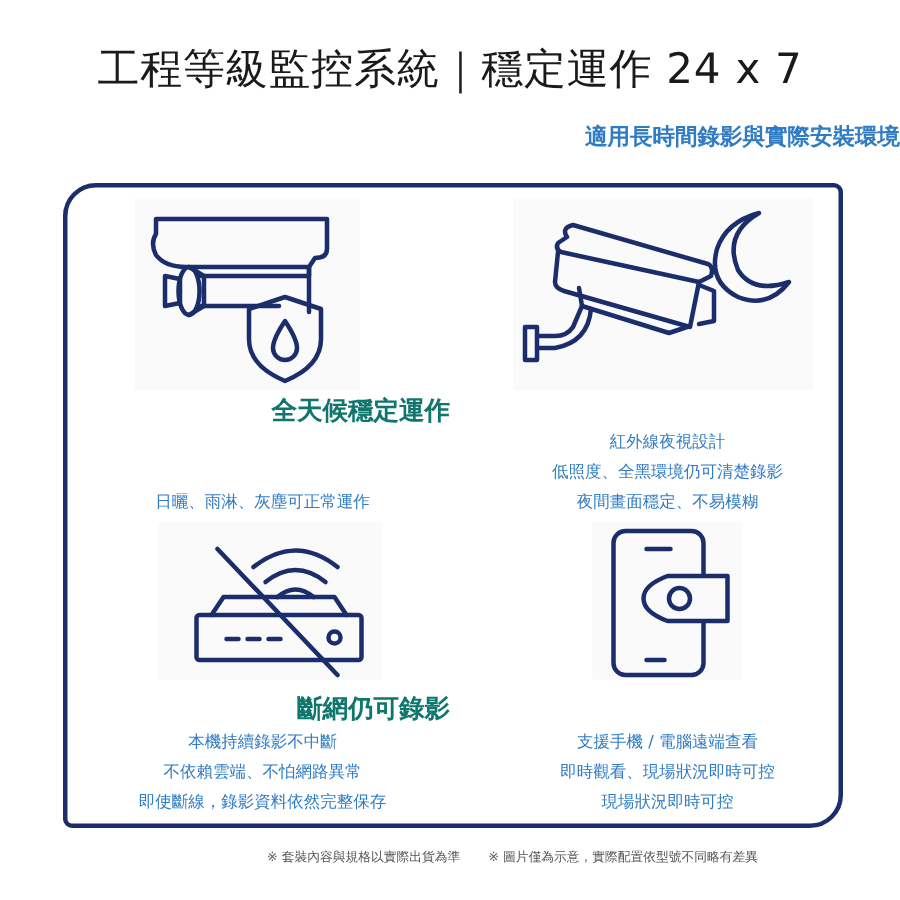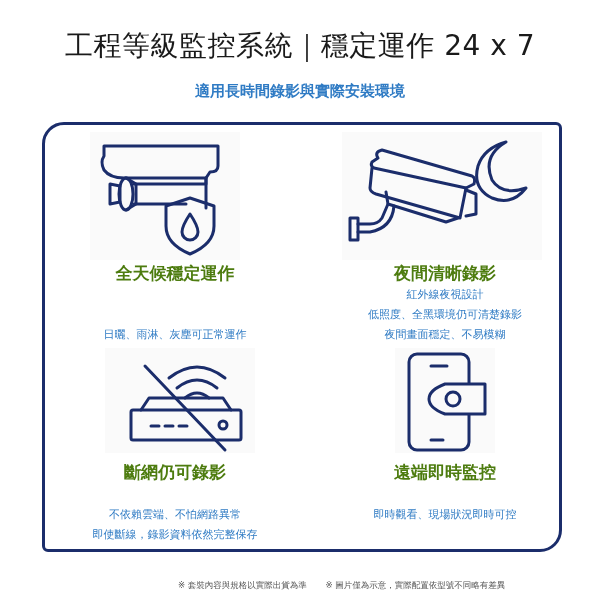--- a/index.html
+++ b/index.html
@@ -7,48 +7,48 @@
     body { position: relative; font-family: "DejaVu Sans", "Liberation Sans", sans-serif; }
 
     .title {
       position: absolute; left: 0; top: 27px; width: 600px;
       text-align: center; font-size: 28px; font-weight: 500; color: #1a1a1a;
       letter-spacing: 0.5px; white-space: nowrap;
       font-family: "DejaVu Sans", sans-serif;
     }
     .subtitle {
       position: absolute; left: 0; top: 82px; width: 600px;
-      text-align: center; font-size: 15px; font-weight: bold; color: #2f7bc4;
+      text-align: right; font-size: 15px; font-weight: bold; color: #2f7bc4;
       white-space: nowrap;
     }
 
     .panel {
       position: absolute; left: 42px; top: 122px; width: 520px; height: 430px;
       border: 3px solid #1b2d6b;
       border-radius: 22px 6px 22px 6px;
       background: #ffffff;
     }
 
     .cell { position: absolute; width: 250px; text-align: center; }
     .icon-tile {
       position: absolute; background: #fafafa;
     }
     .icon-tile svg { width: 100%; height: 100%; display: block; }
 
     .feat-title {
-      position: absolute; left: 0; width: 100%; text-align: center;
-      font-size: 17px; font-weight: bold; color: #4d7c0f; white-space: nowrap;
+      position: absolute; left: 0; width: 100%; text-align: right;
+      font-size: 17px; font-weight: bold; color: #0f766e; white-space: nowrap;
     }
     .feat-line {
       position: absolute; left: 0; width: 100%; text-align: center;
       font-size: 11px; color: #2f7bc4; white-space: nowrap;
     }
 
     .footnotes {
-      position: absolute; left: 0; top: 580px; width: 600px; padding-left: 178px;
+      position: absolute; left: 0; top: 566px; width: 600px; padding-left: 178px;
       font-size: 8.5px; color: #555; white-space: nowrap;
     }
     .footnotes span + span { margin-left: 16px; }
   </style>
 </head>
 <body>
 
 <div class="title">工程等級監控系統｜穩定運作 24 x 7</div>
 <div class="subtitle">適用長時間錄影與實際安裝環境</div>
 
@@ -89,21 +89,20 @@
 
       <path d="M44 60 L46 72 L104 90 L116 86"></path>
 
       <path d="M46 72 L40 86 Q36 92 28 92 L16 92"></path>
       <path d="M52 74 Q50 96 28 100 L16 100"></path>
       <path d="M16 86 L8 86 L8 108 L16 108 Z"></path>
 
       <path d="M164 10 Q140 24 150 48 Q160 64 184 56 Q170 74 150 66 Q130 56 136 34 Q142 16 164 10 Z"></path>
     </svg>
   </div>
-  <div class="feat-title" style="top:132px;">夜間清晰錄影</div>
   <div class="feat-line" style="top:157px;">紅外線夜視設計</div>
   <div class="feat-line" style="top:197px;">夜間畫面穩定、不易模糊</div>
   <div class="feat-line" style="top:177px;">低照度、全黑環境仍可清楚錄影</div>
 </div>
 
 <div class="cell" style="left:50px; top:345px; height:205px;">
   <div class="icon-tile" style="left:55px; top:3px; width:150px; height:105px;">
     <svg viewBox="0 0 150 105" fill="none" stroke="#1b2d6b" stroke-width="3" stroke-linejoin="round" stroke-linecap="round">
 
       <path d="M64 30 Q92 8 120 30"></path>
@@ -112,36 +111,38 @@
 
       <path d="M36 62 L44 50 H118 L126 62"></path>
       <rect x="26" y="62" width="110" height="30" rx="2"></rect>
       <path d="M46 78 H54 M60 78 H68 M74 78 H82"></path>
       <circle cx="118" cy="77" r="4"></circle>
 
       <path d="M40 18 L120 102"></path>
     </svg>
   </div>
   <div class="feat-title" style="top:116px;">斷網仍可錄影</div>
+  <div class="feat-line" style="top:142px;">本機持續錄影不中斷</div>
   <div class="feat-line" style="top:162px;">不依賴雲端、不怕網路異常</div>
   <div class="feat-line" style="top:182px;">即使斷線，錄影資料依然完整保存</div>
 </div>
 
 <div class="cell" style="left:320px; top:345px; height:205px;">
   <div class="icon-tile" style="left:75px; top:3px; width:100px; height:105px;">
     <svg viewBox="0 0 100 105" fill="none" stroke="#1b2d6b" stroke-width="3" stroke-linejoin="round" stroke-linecap="round">
 
       <rect x="14" y="6" width="60" height="96" rx="8"></rect>
       <path d="M36 18 H52"></path>
       <path d="M36 92 H48"></path>
 
       <path d="M50 36 H90 V66 H50 Q34 60 34 51 Q34 42 50 36 Z" fill="#fafafa"></path>
       <circle cx="58" cy="51" r="7"></circle>
     </svg>
   </div>
-  <div class="feat-title" style="top:116px;">遠端即時監控</div>
+  <div class="feat-line" style="top:142px;">支援手機 / 電腦遠端查看</div>
   <div class="feat-line" style="top:162px;">即時觀看、現場狀況即時可控</div>
+  <div class="feat-line" style="top:182px;">現場狀況即時可控</div>
 </div>
 
 <div class="footnotes">
   <span>※ 套裝內容與規格以實際出貨為準</span>
   <span>※ 圖片僅為示意，實際配置依型號不同略有差異</span>
 </div>
 
 </body></html>

